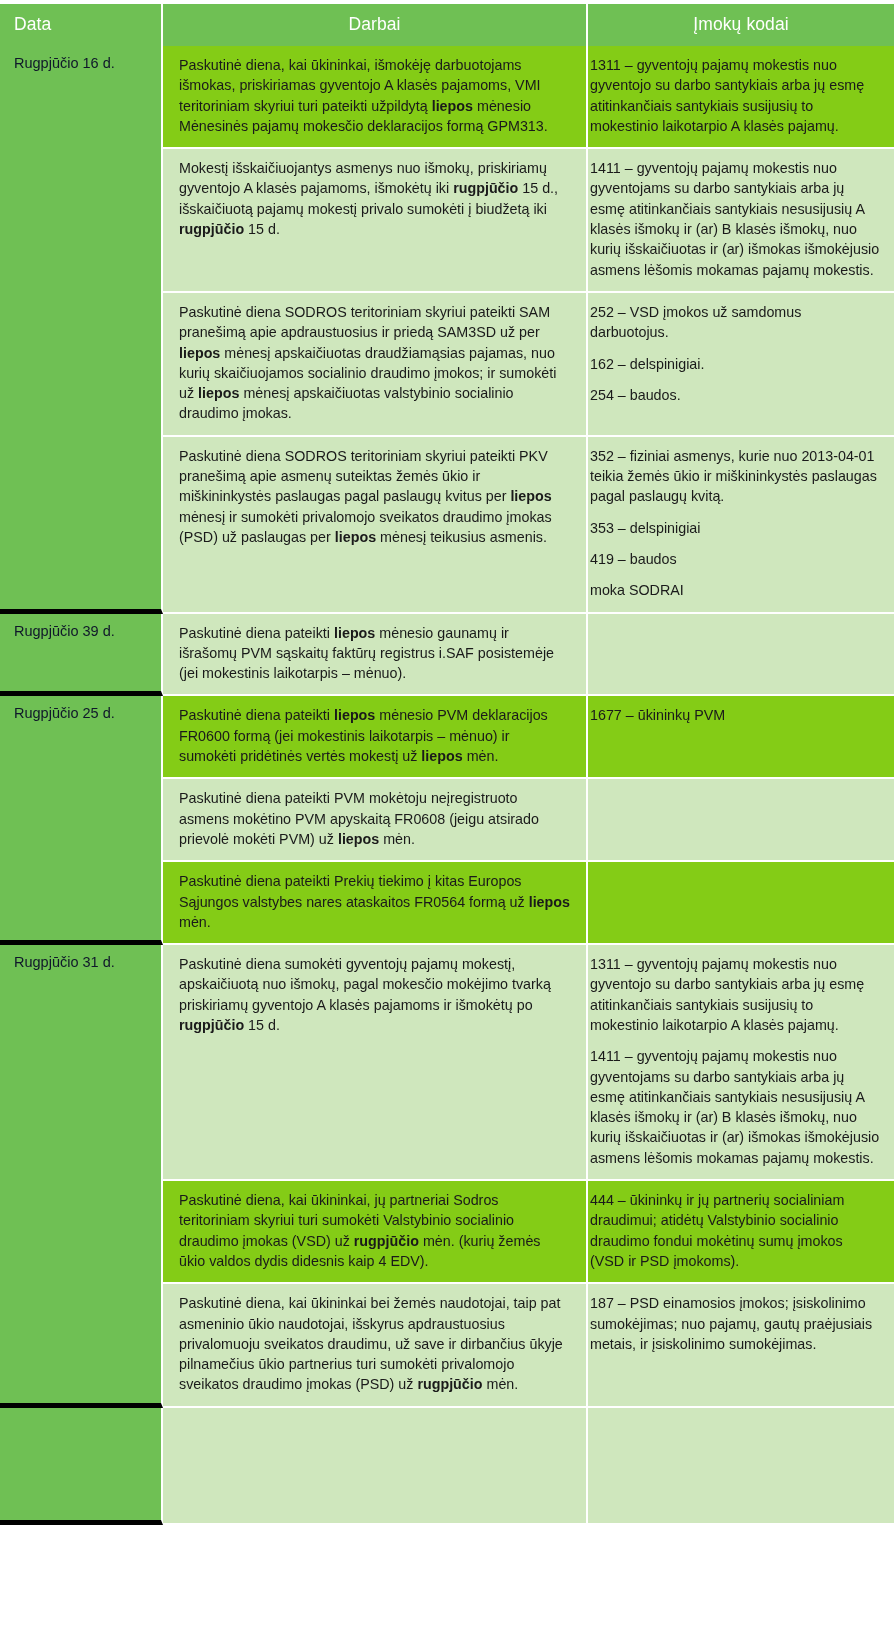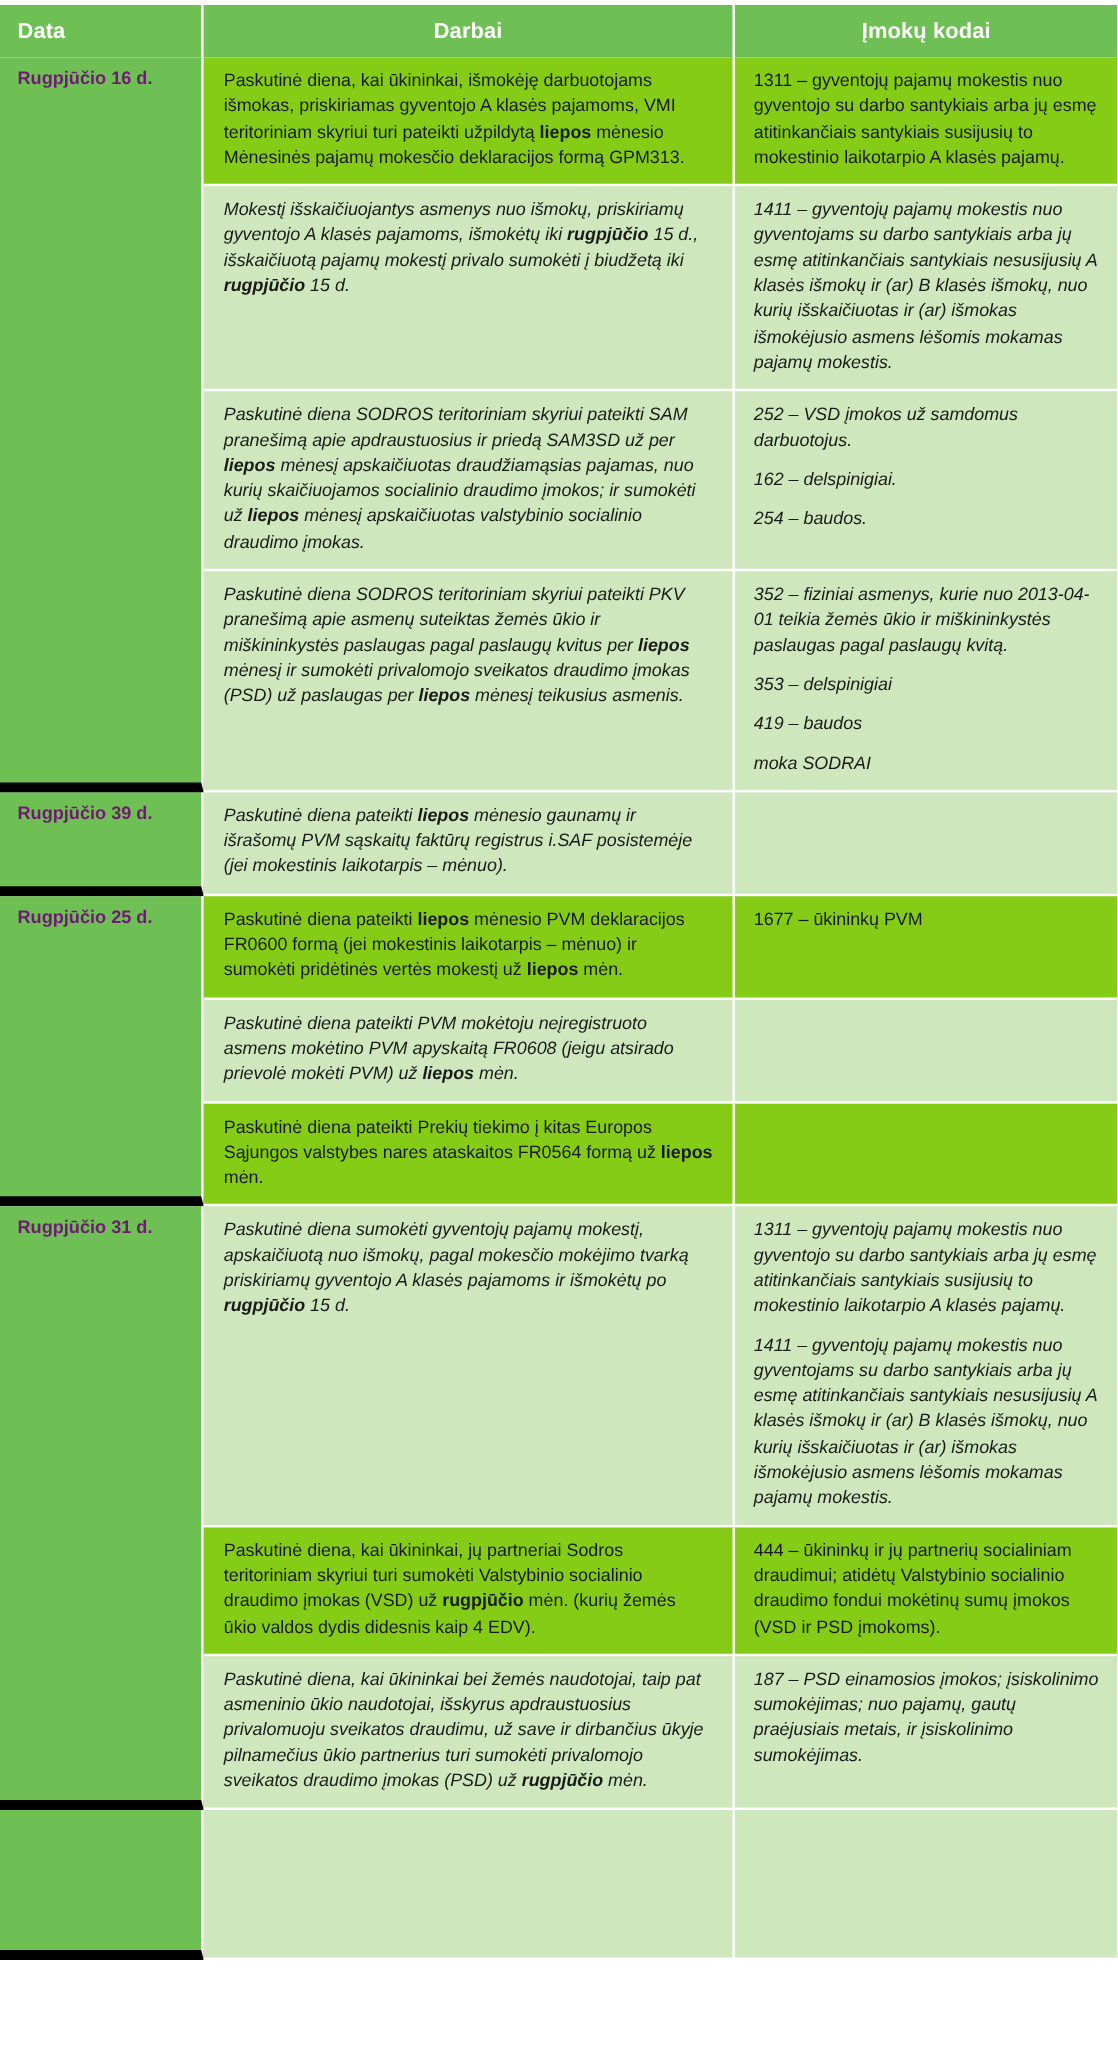--- a/index.html
+++ b/index.html
@@ -27,58 +27,58 @@
   }
   col.c-date  { width: 163px; }
   col.c-work  { width: 425px; }
   col.c-codes { width: 306px; }
 
   
   thead th {
     background: #6fc054;
     color: #ffffff;
     font-size: 17.5px;
-    font-weight: bold;
+    font-weight: normal;
     text-align: center;
     padding: 10px 6px 11px 6px;
     border-right: 2px solid #ffffff;
     letter-spacing: .1px;
     margin-left: 10px;
   }
   thead th.th-date { text-align: left; padding-left: 14px; }
   thead th:last-child { border-right: none; }
 
   
   td.date-cell {
     background: #6fc054;
-    color: #701a75;
+    color: #0f172a;
     font-size: 14.5px;
-    font-weight: bold;
+    font-weight: normal;
     vertical-align: top;
     padding: 9px 8px 8px 14px;
     border-right: 2px solid #ffffff;
-    border-bottom: 8px solid #000000;
+    border-bottom: 5px solid #000000;
   }
   td.date-cell.spacer { background: #6fc054; }
 
   
   td.body-cell {
     vertical-align: top;
     font-size: 14.3px;
     line-height: 1.42;
     padding: 9px 16px 11px 16px;
     border-bottom: 2px solid #ffffff;
     border-right: 2px solid #ffffff;
   }
   td.body-cell:last-child { border-right: none; }
   td.codes-cell {
-    padding: 9px 14px 11px 15px;
+    padding: 9px 14px 11px 2px;
   }
   .shade-light { background: #84cc16; }
-  .shade-mid   { background: #cfe7bd; font-style: italic; }
+  .shade-mid   { background: #cfe7bd; }
 
   td.body-cell p {
     margin: 0 0 11px 0;
   }
   td.body-cell p:last-child { margin-bottom: 0; }
   td.body-cell b { font-weight: bold; }
 </style>
 </head>
 <body>
 

